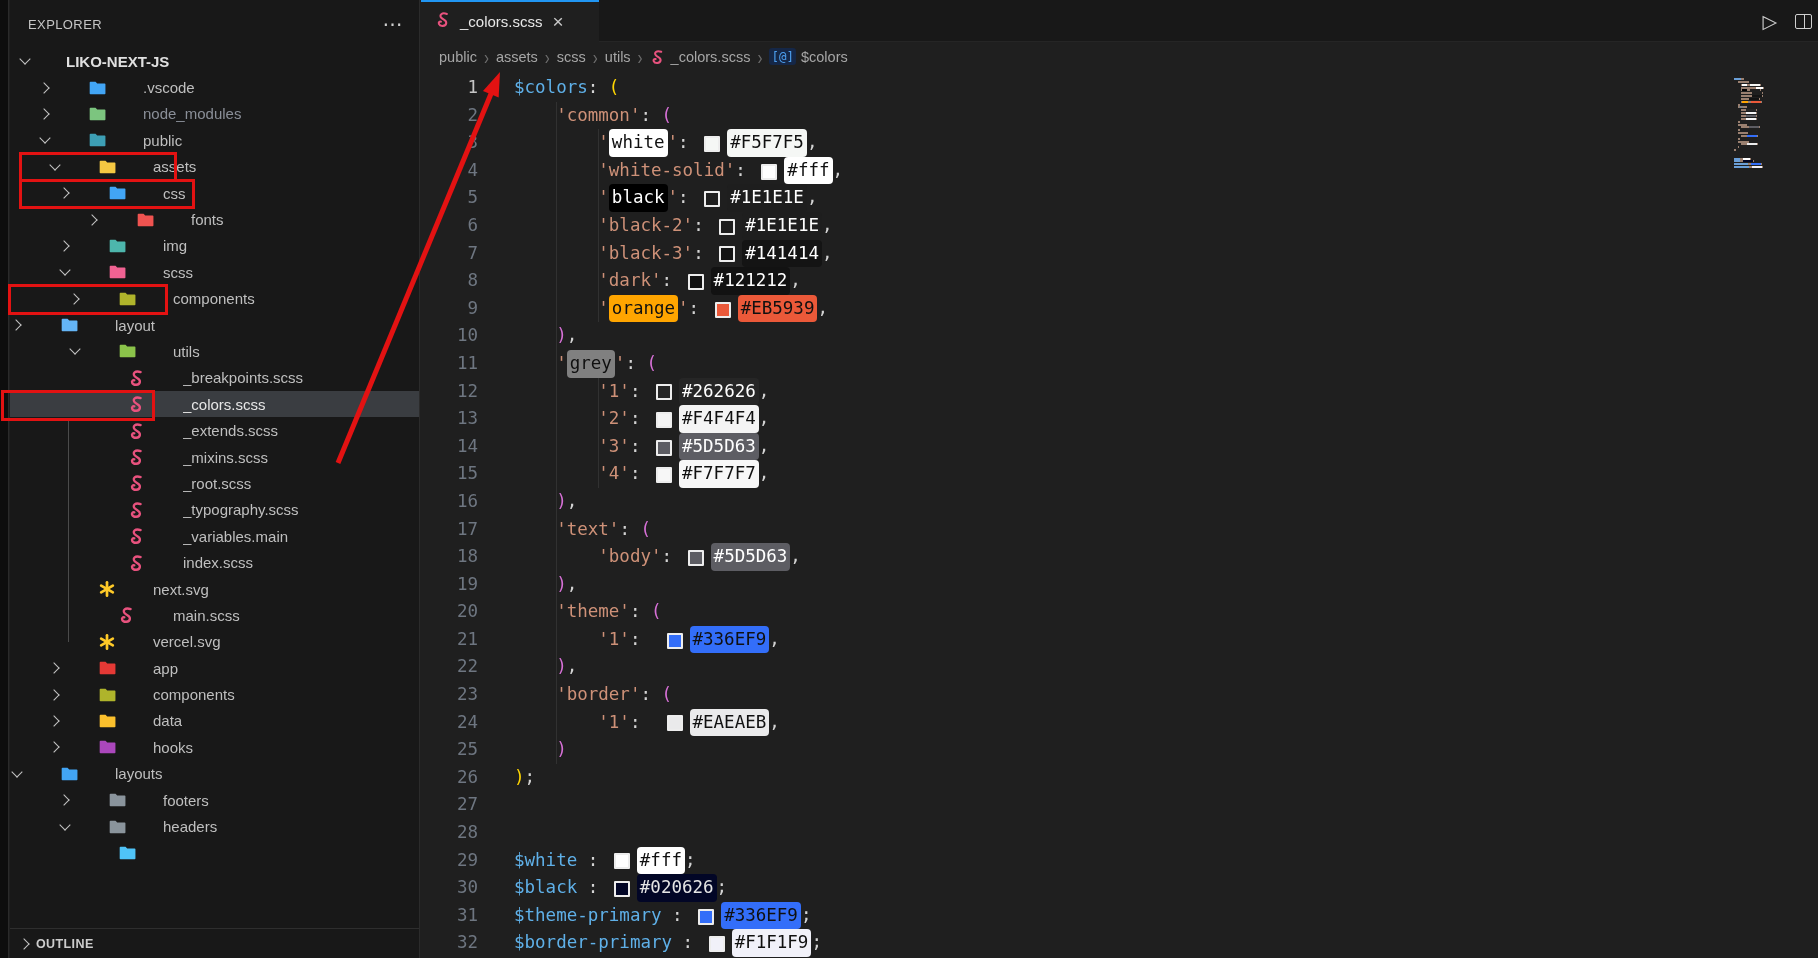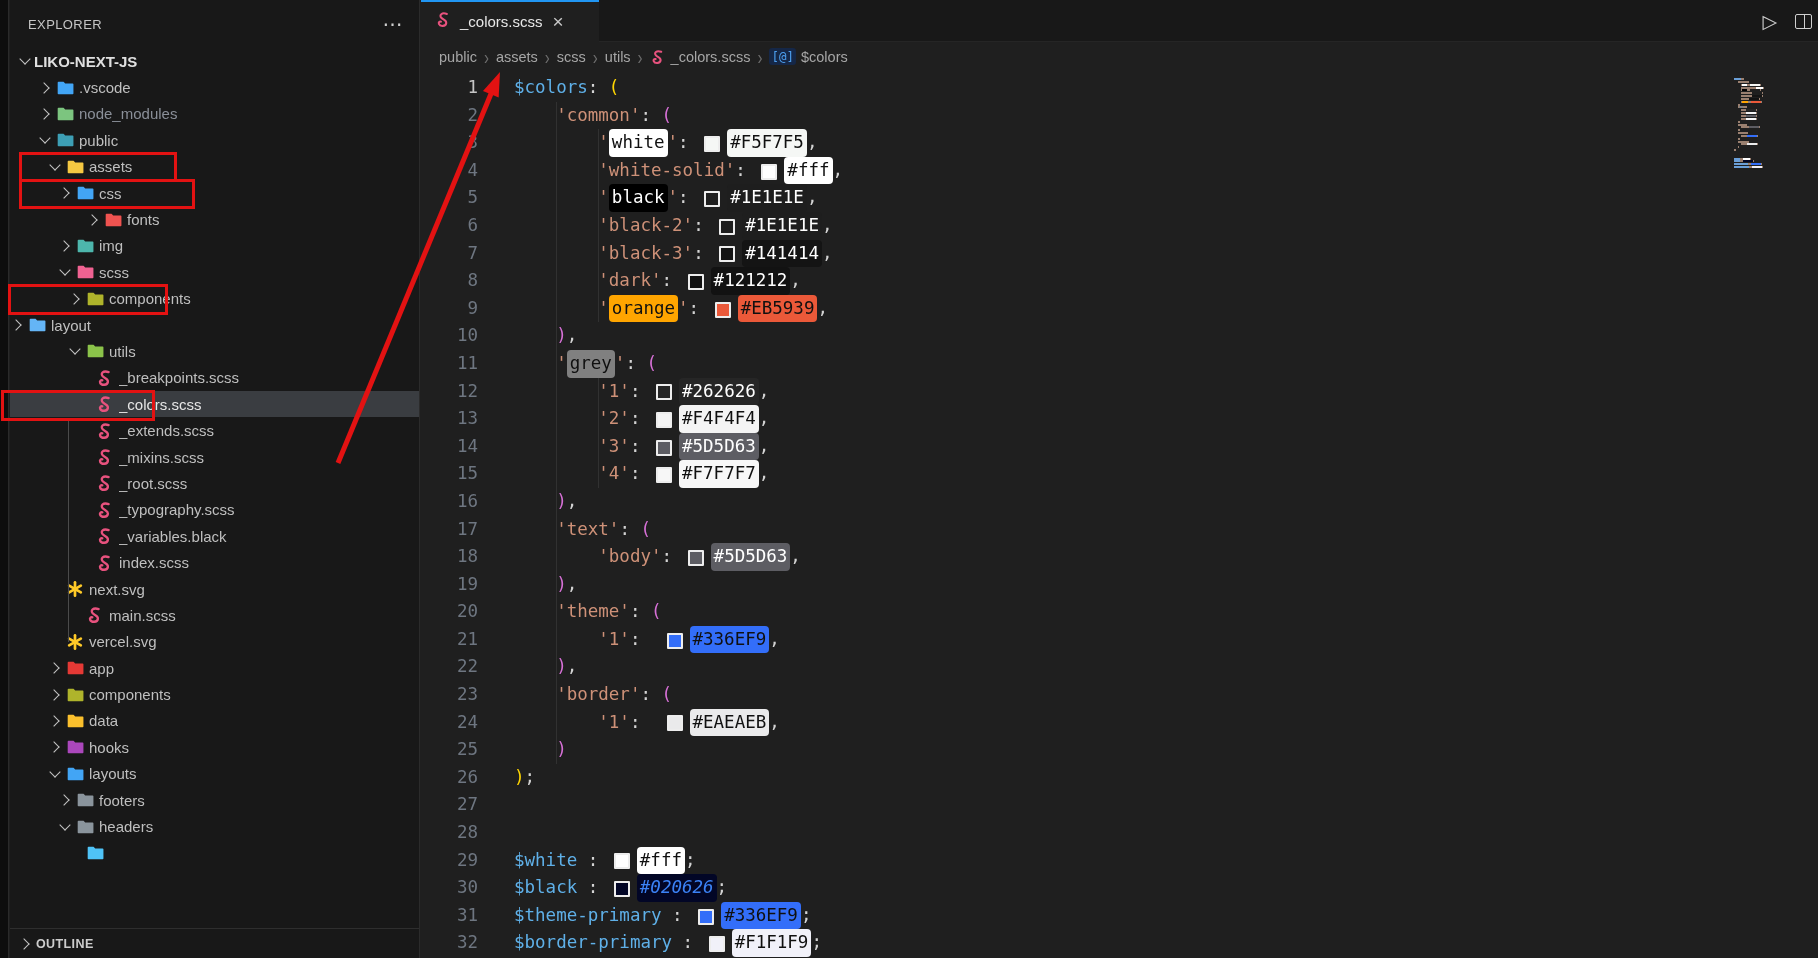--- a/index.html
+++ b/index.html
@@ -9,21 +9,21 @@
 
   
   .edge-strip { position:absolute; left:0; top:0; width:9px; height:100%; background:#0d0d0d; border-right:1px solid #2a2a2a; }
 
   
   .sidebar { position:absolute; left:10px; top:0; width:410px; height:100%; background:#181818; border-right:1px solid #2b2b2b; }
   .explorer-header { height:48px; display:flex; align-items:center; padding:0 16px 0 18px; color:#c5c5c5; font-size:13px; letter-spacing:.4px; }
   .explorer-header .title { flex:1; }
   .more-dots { color:#cfcfcf; font-size:20px; cursor:pointer; line-height:10px; }
   .tree { position:absolute; top:48px; left:0; right:0; bottom:30px; overflow:hidden; }
-  .row { position:relative; height:26.4px; display:flex; align-items:center; color:#bfbfbf; font-size:15px; cursor:pointer; white-space:nowrap; }
+  .row { position:relative; height:26.4px; display:flex; align-items:center; color:#bfbfbf; font-size:15px; cursor:pointer; white-space:nowrap;gap:32px; }
   .row.sel { background:#3a3d41; color:#e6e6e6; }
   .row.root { font-weight:bold; color:#e0e0e0; }
   .row.dim .lbl { color:#8a8f98; }
   .chev { width:16px; height:16px; flex:0 0 16px; position:relative; }
   .chev::after { content:""; position:absolute; width:7px; height:7px; border-right:1.7px solid #c5c5c5; border-bottom:1.7px solid #c5c5c5; left:3px; top:2px; transform:rotate(45deg); }
   .chev.r::after { transform:rotate(-45deg); left:2px; top:4px; }
   .chev.none::after { display:none; }
   .ticon { width:19px; height:19px; flex:0 0 19px; margin:0 5px 0 1px; display:flex; align-items:center; justify-content:center; }
   .ticon svg { width:18px; height:18px; display:block; }
   .lbl { overflow:hidden; }
@@ -240,21 +240,21 @@
           </span>
           <span class="lbl">_typography.scss</span>
         </div>
         <div class="row" style="padding-left: 68px;">
           <span class="chev none"></span>
           <span class="ticon">
             <svg viewBox="0 0 20 20">
               <path d="M14,3.5 C8,1.2 4.6,5 7.4,8 C10,10.8 13.8,10.6 13.2,14.4 C12.6,18.2 6,18.6 4.6,15.2 C3.9,13.4 5.4,12 7,12.6" fill="none" stroke="#e8527e" stroke-width="2.6" stroke-linecap="round"></path>
             </svg>
           </span>
-          <span class="lbl">_variables.black</span>
+          <span class="lbl">_variables.main</span>
         </div>
         <div class="row" style="padding-left: 68px;">
           <span class="chev none"></span>
           <span class="ticon">
             <svg viewBox="0 0 20 20">
               <path d="M14,3.5 C8,1.2 4.6,5 7.4,8 C10,10.8 13.8,10.6 13.2,14.4 C12.6,18.2 6,18.6 4.6,15.2 C3.9,13.4 5.4,12 7,12.6" fill="none" stroke="#e8527e" stroke-width="2.6" stroke-linecap="round"></path>
             </svg>
           </span>
           <span class="lbl">index.scss</span>
         </div>
@@ -322,21 +322,21 @@
         </div>
         <div class="row" style="padding-left: 38px;">
           <span class="chev r"></span>
           <span class="ticon">
             <svg viewBox="0 0 16 16">
               <path d="M1.5 3.2c0-.4.3-.7.7-.7h4.2c.2 0 .4.1.5.2l1.3 1.3h6.6c.4 0 .7.3.7.7v8.1c0 .4-.3.7-.7.7H2.2c-.4 0-.7-.3-.7-.7V3.2z" fill="#ab47bc"></path>
             </svg>
           </span>
           <span class="lbl">hooks</span>
         </div>
-        <div class="row" style="padding-left: 38px;">
+        <div class="row" style="">
           <span class="chev "></span>
           <span class="ticon">
             <svg viewBox="0 0 16 16">
               <path d="M1.5 3.2c0-.4.3-.7.7-.7h4.2c.2 0 .4.1.5.2l1.3 1.3h6.6c.4 0 .7.3.7.7v8.1c0 .4-.3.7-.7.7H2.2c-.4 0-.7-.3-.7-.7V3.2z" fill="#42a5f5"></path>
             </svg>
           </span>
           <span class="lbl">layouts</span>
         </div>
         <div class="row" style="padding-left: 48px;">
           <span class="chev r"></span>
@@ -445,21 +445,21 @@
         <div class="cline"><span class="cnum">20</span><span class="ccontent"><span>    </span><span class="tk-q">'theme'</span><span class="tk-t">: </span><span class="tk-m">(</span></span></div>
         <div class="cline"><span class="cnum">21</span><span class="ccontent"><span>        </span><span class="tk-q">'1'</span><span class="tk-t">:  </span><span class="swatch" style="background: rgb(51, 110, 249);"></span><span class="pill" style="background: rgb(51, 110, 249); color: rgb(16, 16, 16);">#336EF9</span><span class="tk-t">,</span></span></div>
         <div class="cline"><span class="cnum">22</span><span class="ccontent"><span>    </span><span class="tk-m">)</span><span class="tk-t">,</span></span></div>
         <div class="cline"><span class="cnum">23</span><span class="ccontent"><span>    </span><span class="tk-q">'border'</span><span class="tk-t">: </span><span class="tk-m">(</span></span></div>
         <div class="cline"><span class="cnum">24</span><span class="ccontent"><span>        </span><span class="tk-q">'1'</span><span class="tk-t">:  </span><span class="swatch" style="background: rgb(234, 234, 235);"></span><span class="pill" style="background: rgb(234, 234, 235); color: rgb(16, 16, 16);">#EAEAEB</span><span class="tk-t">,</span></span></div>
         <div class="cline"><span class="cnum">25</span><span class="ccontent"><span>    </span><span class="tk-m">)</span></span></div>
         <div class="cline"><span class="cnum">26</span><span class="ccontent"><span class="tk-g">)</span><span class="tk-t">;</span></span></div>
         <div class="cline"><span class="cnum">27</span><span class="ccontent"></span></div>
         <div class="cline"><span class="cnum">28</span><span class="ccontent"></span></div>
         <div class="cline"><span class="cnum">29</span><span class="ccontent"><span class="tk-v">$white</span><span class="tk-t"> : </span><span class="swatch" style="background: rgb(255, 255, 255);"></span><span class="pill" style="background: rgb(255, 255, 255); color: rgb(16, 16, 16);">#fff</span><span class="tk-t">;</span></span></div>
-        <div class="cline"><span class="cnum">30</span><span class="ccontent"><span class="tk-v">$black</span><span class="tk-t"> : </span><span class="swatch" style="background: rgb(2, 6, 38);"></span><span class="pill" style="background: rgb(2, 6, 38); color: #3b82f6; font-style: italic;">#020626</span><span class="tk-t">;</span></span></div>
+        <div class="cline"><span class="cnum">30</span><span class="ccontent"><span class="tk-v">$black</span><span class="tk-t"> : </span><span class="swatch" style="background: rgb(2, 6, 38);"></span><span class="pill" style="background: rgb(2, 6, 38); color: #e5e5e5;">#020626</span><span class="tk-t">;</span></span></div>
         <div class="cline"><span class="cnum">31</span><span class="ccontent"><span class="tk-v">$theme-primary</span><span class="tk-t"> : </span><span class="swatch" style="background: rgb(51, 110, 249);"></span><span class="pill" style="background: rgb(51, 110, 249); color: rgb(16, 16, 16);">#336EF9</span><span class="tk-t">;</span></span></div>
         <div class="cline"><span class="cnum">32</span><span class="ccontent"><span class="tk-v">$border-primary</span><span class="tk-t"> : </span><span class="swatch" style="background: rgb(241, 241, 249);"></span><span class="pill" style="background: rgb(241, 241, 249); color: rgb(16, 16, 16);">#F1F1F9</span><span class="tk-t">;</span></span></div>
         <div class="code-guide" style="left: 135px; top: 30.6px; height: 662.4px;"></div>
         <div class="code-guide" style="left: 177px; top: 58.2px; height: 193.2px;"></div>
         <div class="code-guide" style="left: 177px; top: 306.6px; height: 110.4px;"></div>
       </div>
 
     <div class="minimap" id="minimap">
         <div class="mm-line">
           <span class="mm-seg" style="width: 7px; background: rgb(106, 159, 216);"></span>

